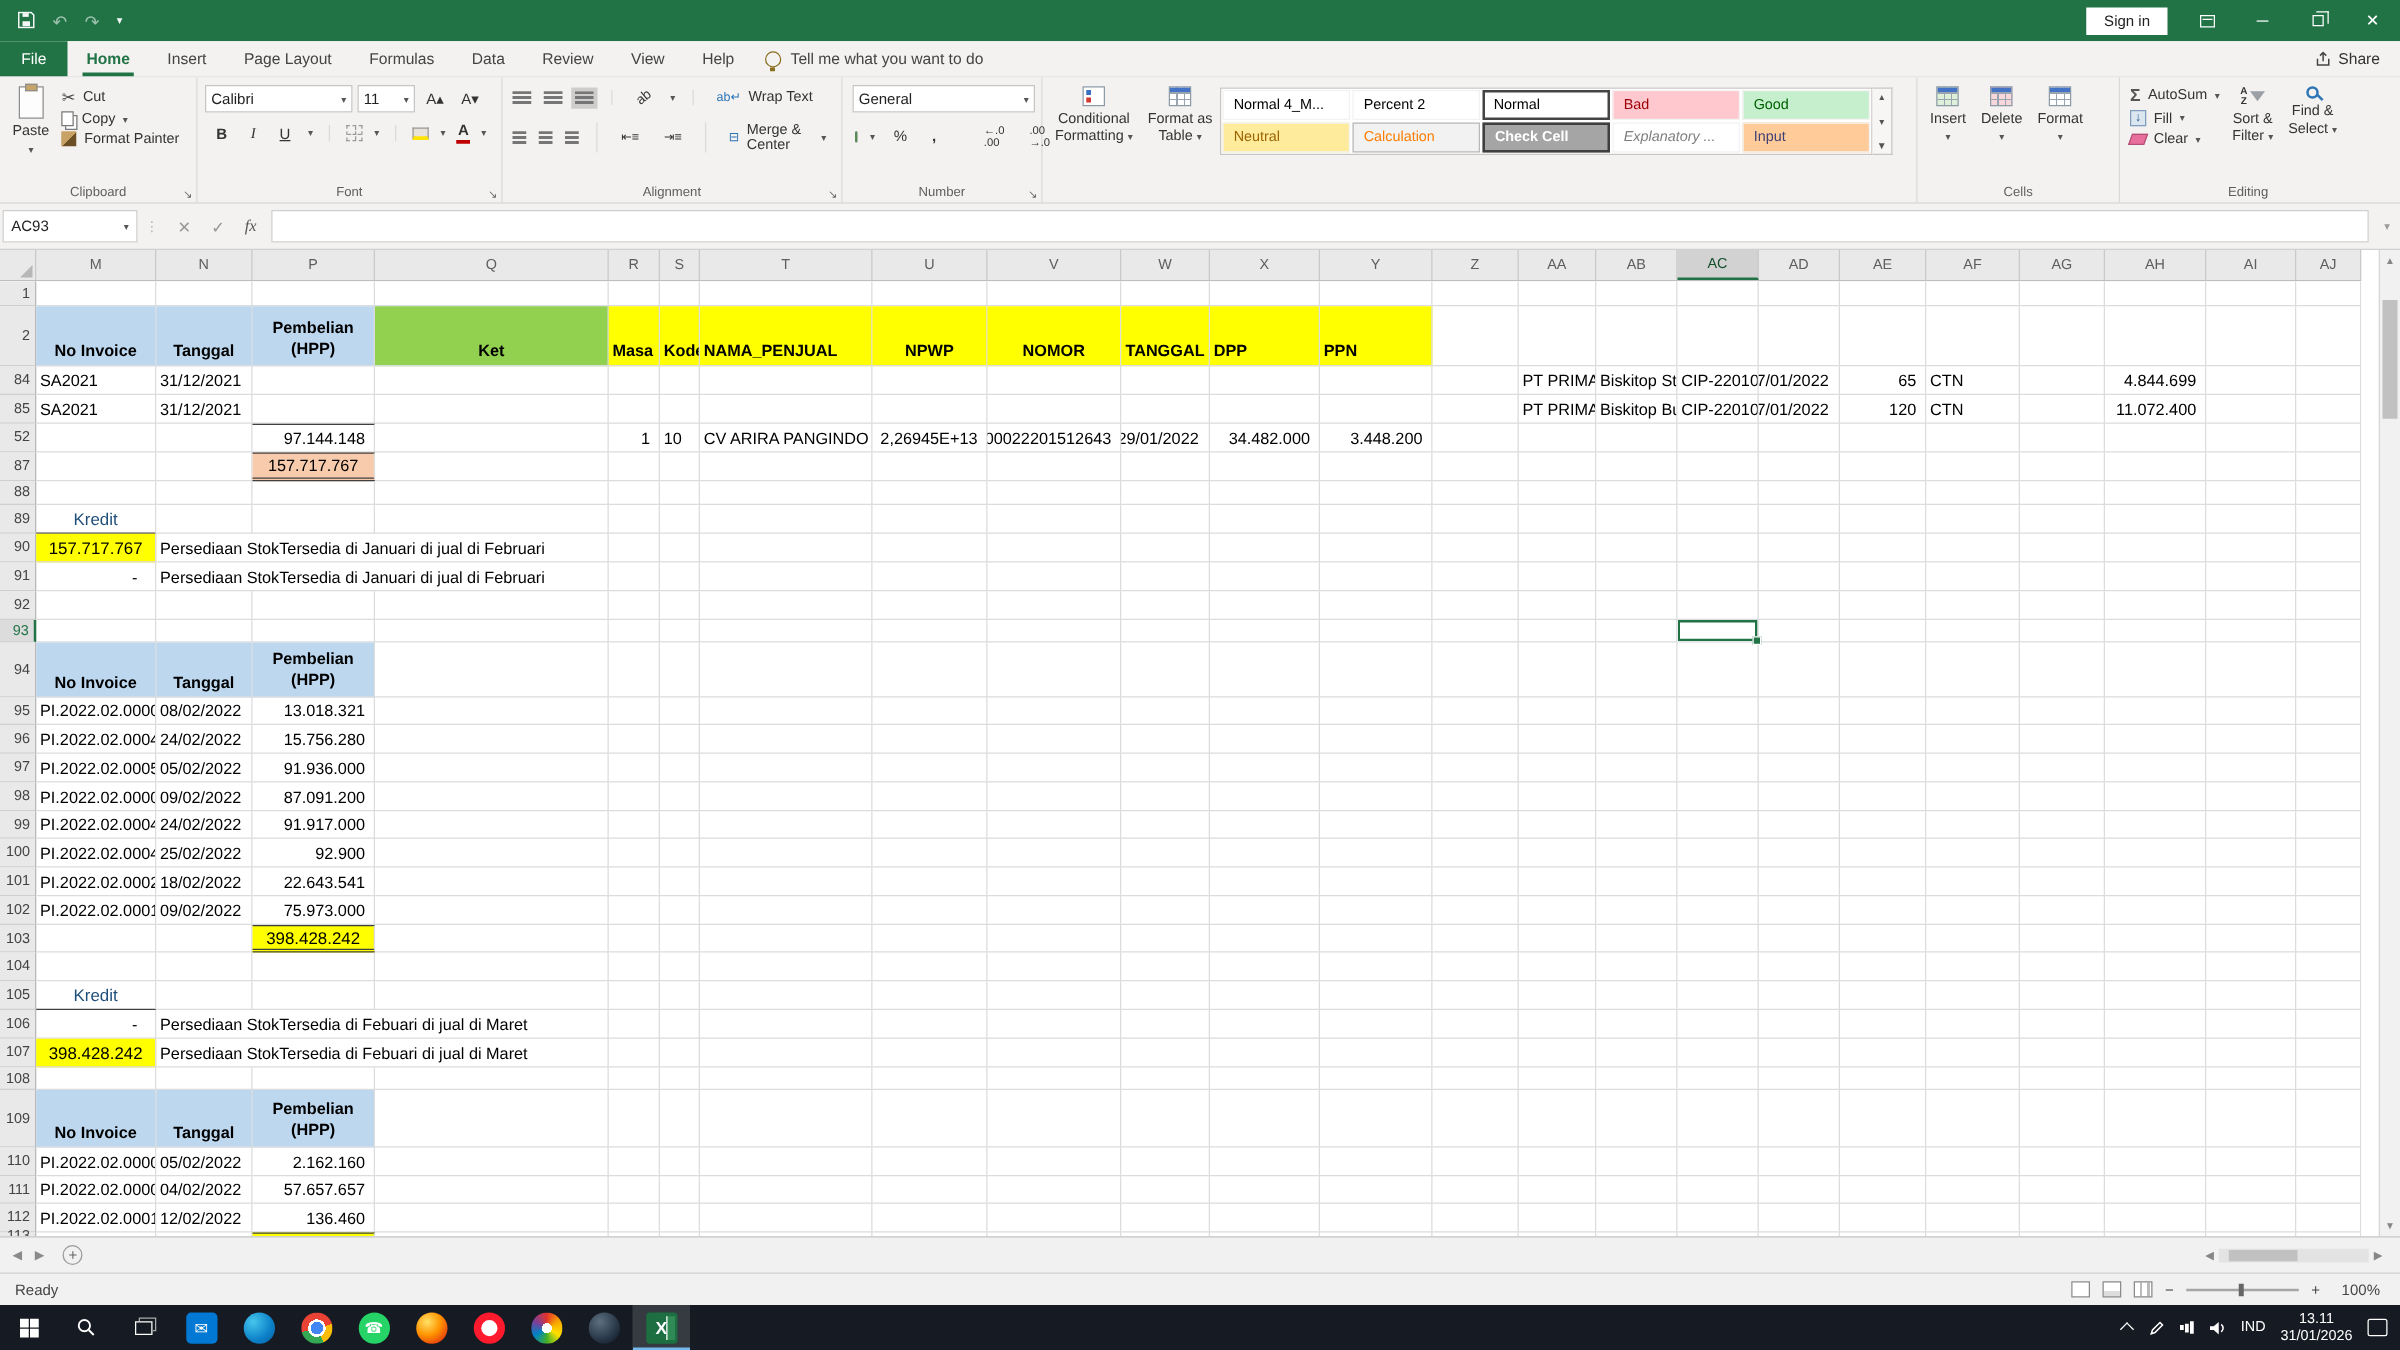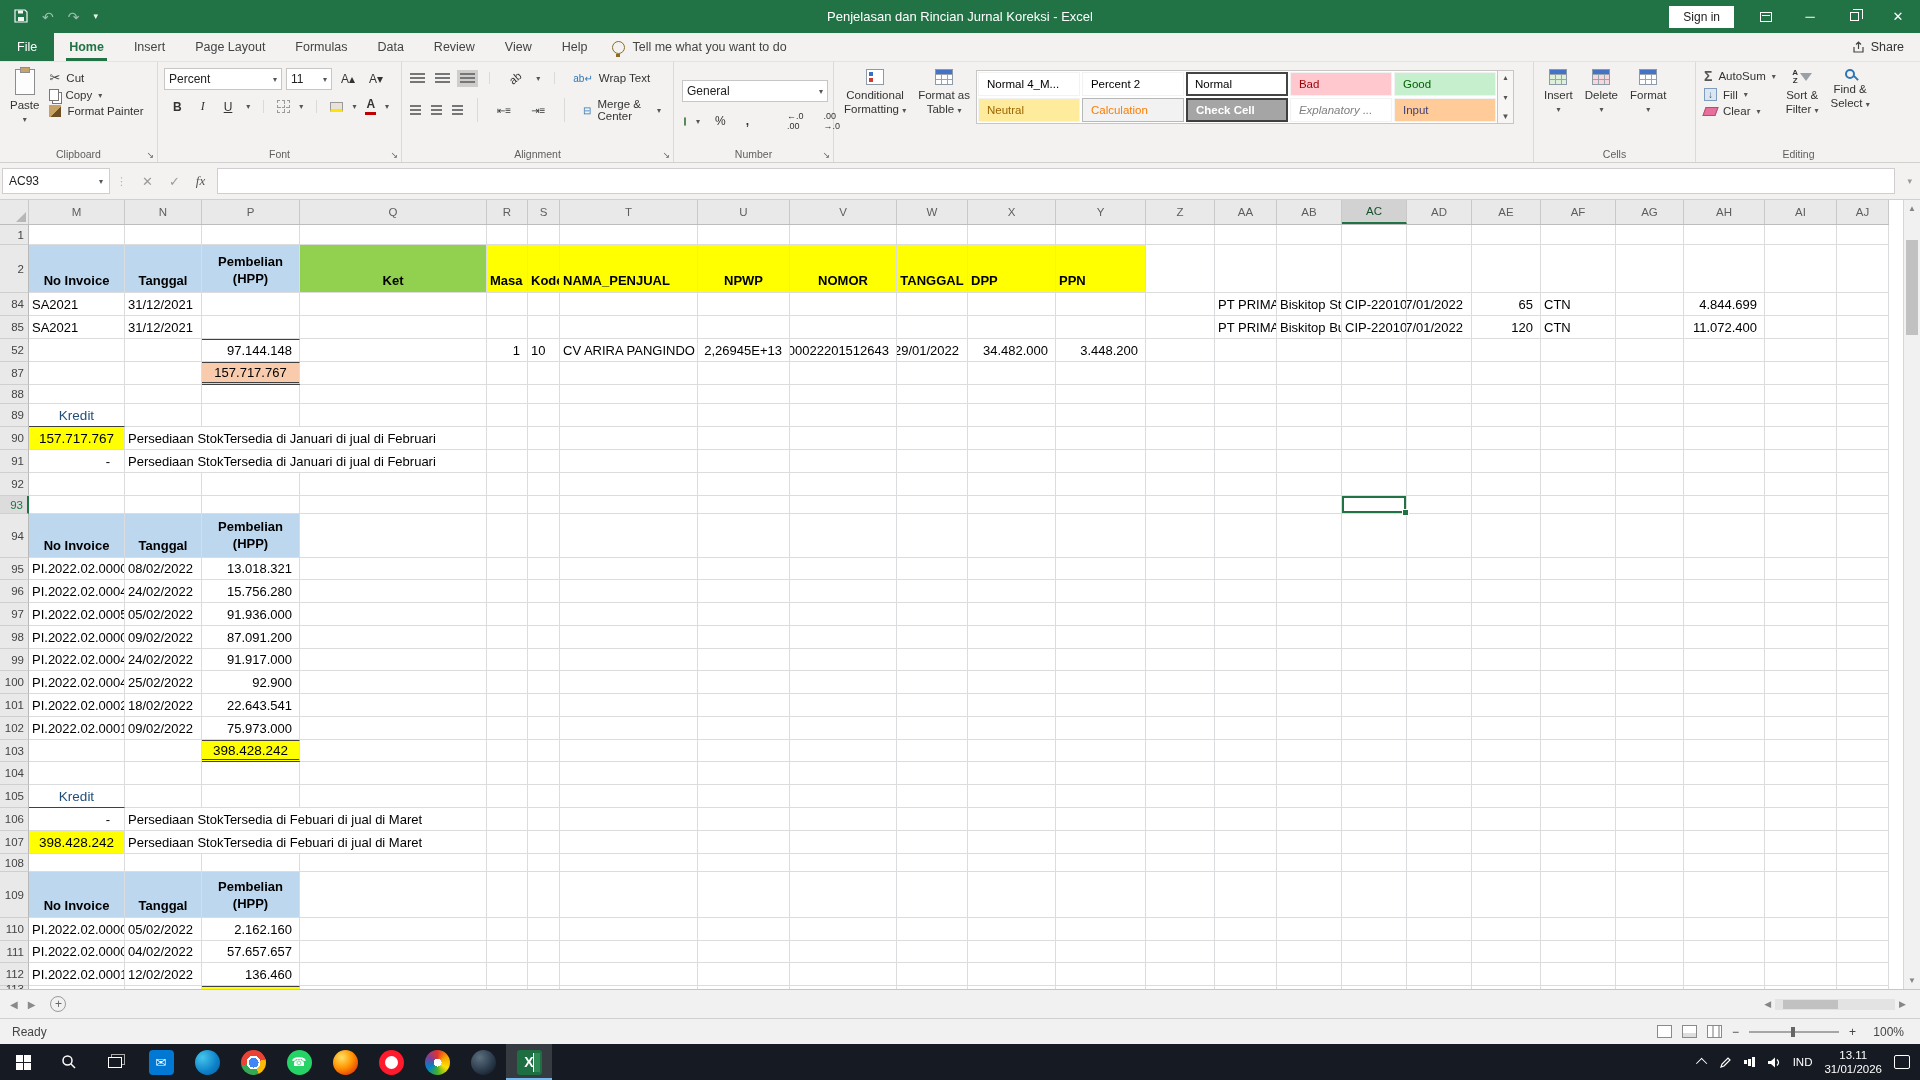--- a/index.html
+++ b/index.html
@@ -188,21 +188,20 @@
       <svg width="14" height="14" viewBox="0 0 14 14">
           <path d="M1 1h10l2 2v10H1z" fill="none" stroke="#fff" stroke-width="1.2"></path>
           <rect x="4" y="8" width="6" height="4" fill="#fff"></rect>
           <rect x="4" y="1.5" width="5" height="3" fill="#fff"></rect>
         </svg>
     </span>
     <span class="qicon dim">↶</span>
     <span class="qicon dim">↷</span>
     <span class="qicon" style="font-size:9px;">▾</span>
   </div>
-  <div id="win-title">Penjelasan dan Rincian Jurnal Koreksi - Excel</div>
   <div class="tb-right">
     <span class="signin">Sign in</span>
     <span class="winbtn">
         <span class="ribbon-disp"></span>
       </span>
     <span class="winbtn">─</span>
     <span class="winbtn">
         <span class="restore-glyph"></span>
       </span>
     <span class="winbtn">✕</span>
@@ -256,21 +255,21 @@
           </div>
       </div>
     </div>
     <div class="rg-label">Clipboard</div>
     <span class="launcher">↘</span>
   </div>
 
   <div class="rgroup" style="width:244px">
     <div style="display:flex;align-items:center;gap:4px;padding:2px 2px;">
       <span class="combo" style="width:118px">
-          <span>Percent</span>
+          <span>Calibri</span>
           <span class="arrow-s">▾</span>
         </span>
       <span class="combo" style="width:46px">
           <span>11</span>
           <span class="arrow-s">▾</span>
         </span>
       <span class="mini">A▴</span>
       <span class="mini">A▾</span>
     </div>
     <div style="display:flex;align-items:center;gap:9px;padding:6px 6px;">
@@ -317,21 +316,21 @@
           <span class="glyph" style="font-size:10px;color:#2e75b6">⊟</span>
           <span>Merge &amp; Center</span> 
           <span class="arrow-s">▾</span>
         </span>
     </div>
     <div class="rg-label">Alignment</div>
     <span class="launcher">↘</span>
   </div>
 
   <div class="rgroup" style="width:160px">
-    <div style="padding:2px 4px;margin-top:12px;">
+    <div style="padding:2px 4px;">
       <span class="combo" style="width:146px">
           <span>General</span>
           <span class="arrow-s">▾</span>
         </span>
     </div>
     <div style="display:flex;align-items:center;gap:10px;padding:6px 6px;">
       <span class="money-ic"></span>
         <span class="arrow-s">▾</span>
       <span class="mini">%</span>
       <span class="mini" style="font-weight:bold">,</span>

